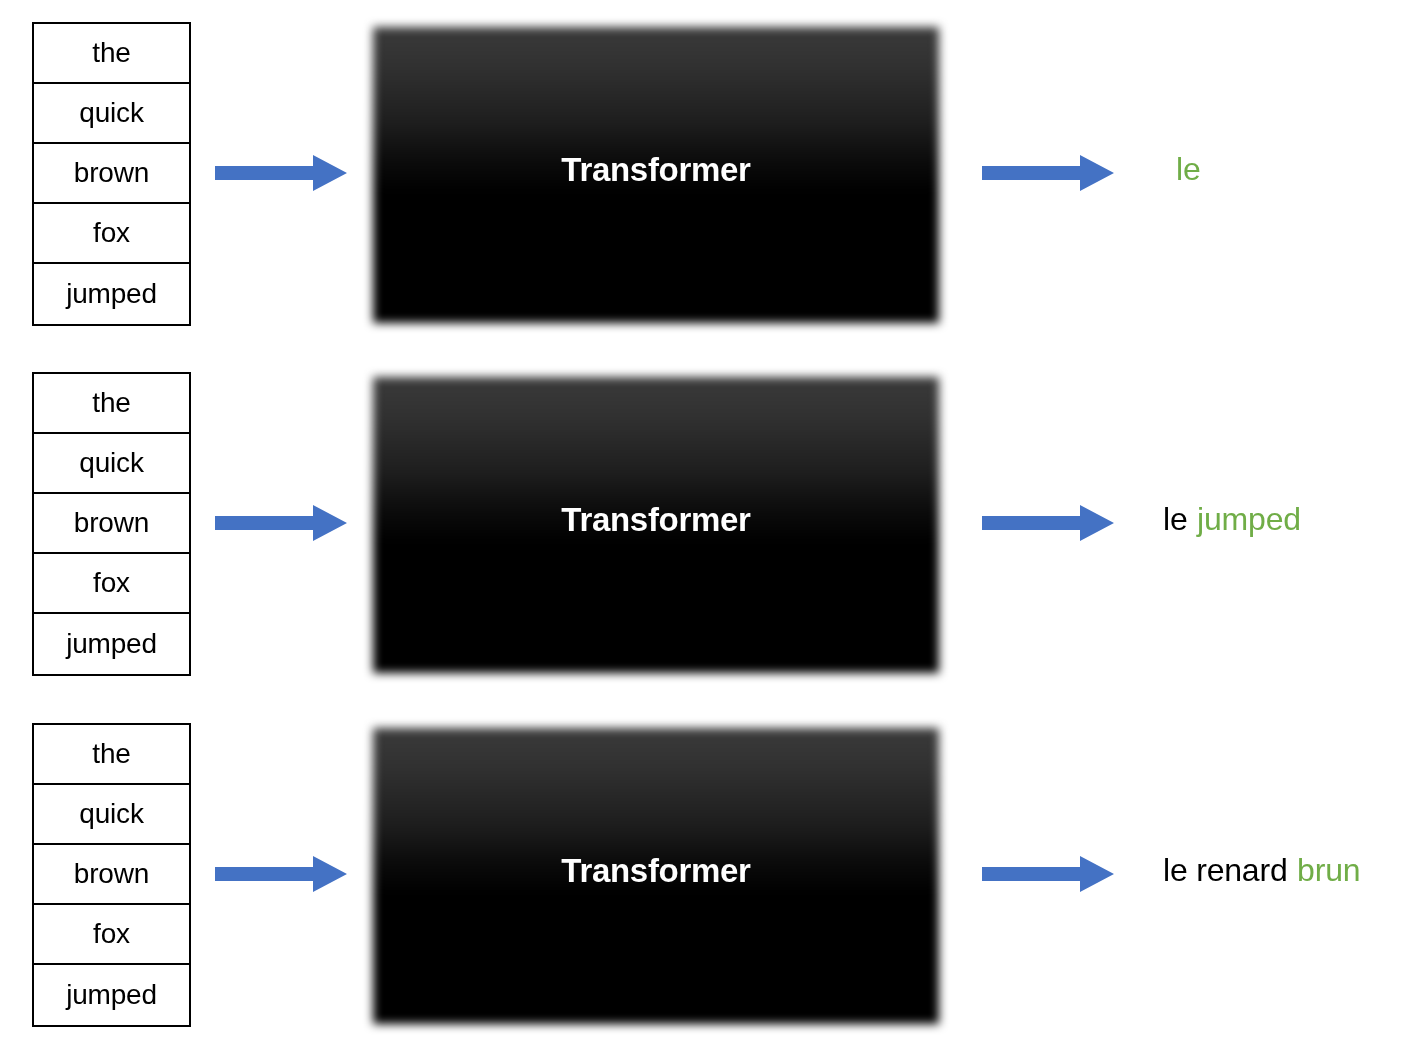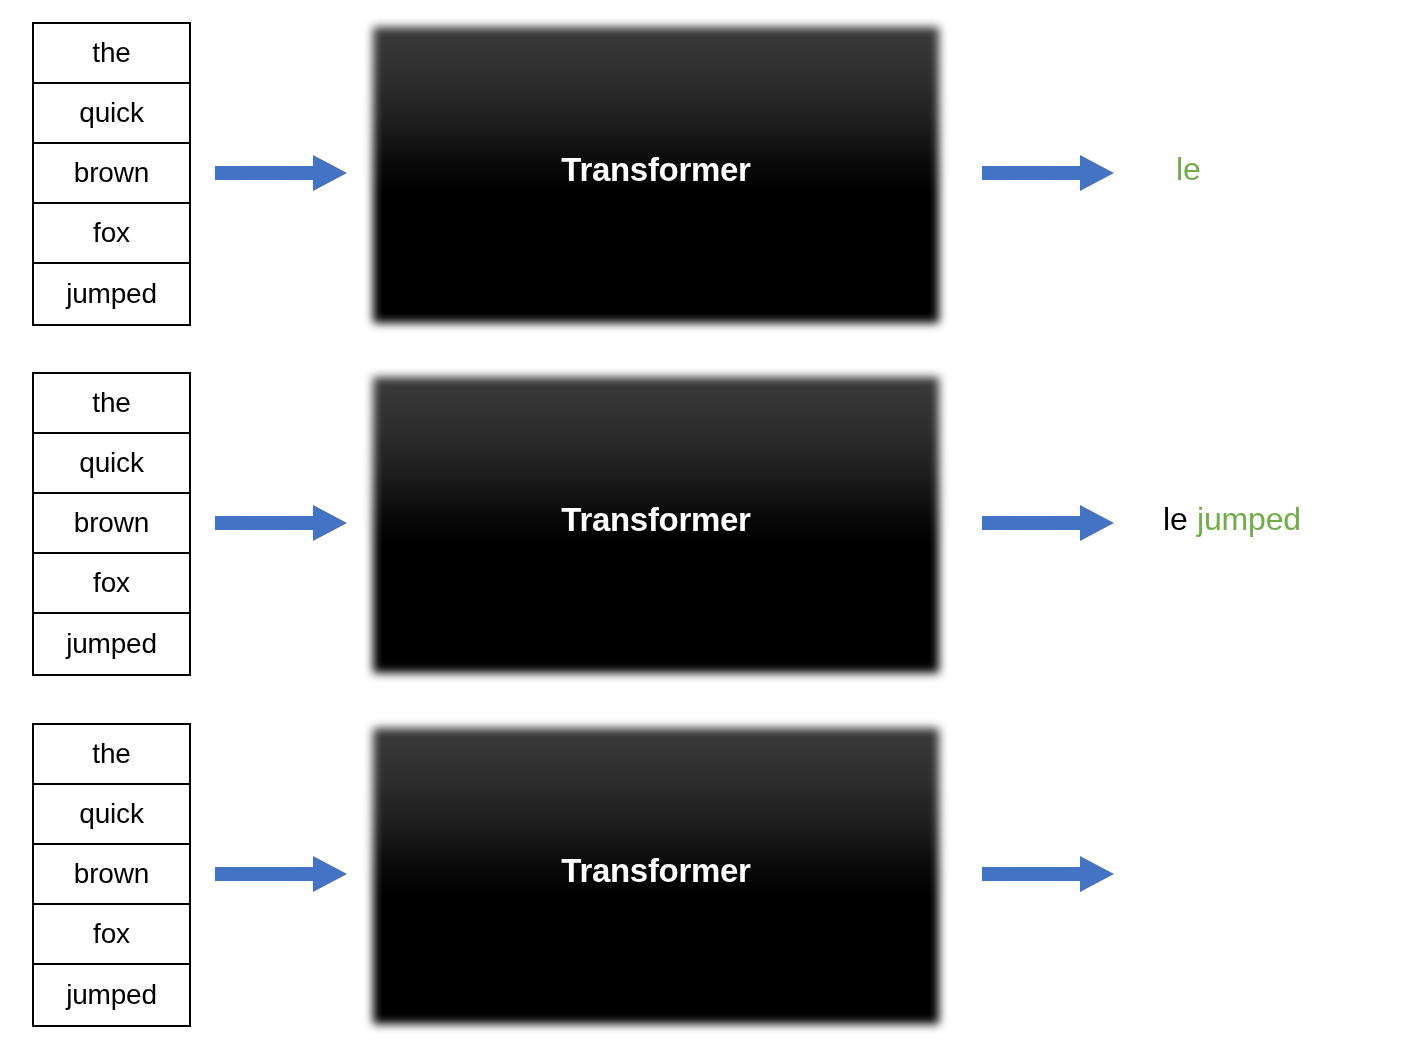--- a/index.html
+++ b/index.html
@@ -218,15 +218,20 @@
       <div class="transformer-blur"></div>
       <div class="transformer-label">Transformer</div>
     </div>
 
     <div class="arrow arrow-out">
       <svg width="132" height="40" viewBox="0 0 132 40">
         <path d="M0 13 L98 13 L98 2 L132 20 L98 38 L98 27 L0 27 Z" fill="#4472C4"></path>
       </svg>
     </div>
 
+    <div class="output out-3">
+      <span class="tok-prev">le renard</span>
+      <span class="sp"></span>
+      <span class="tok-new">brun</span>
+    </div>
   </div>
 
 </div>
 
 </body></html>

